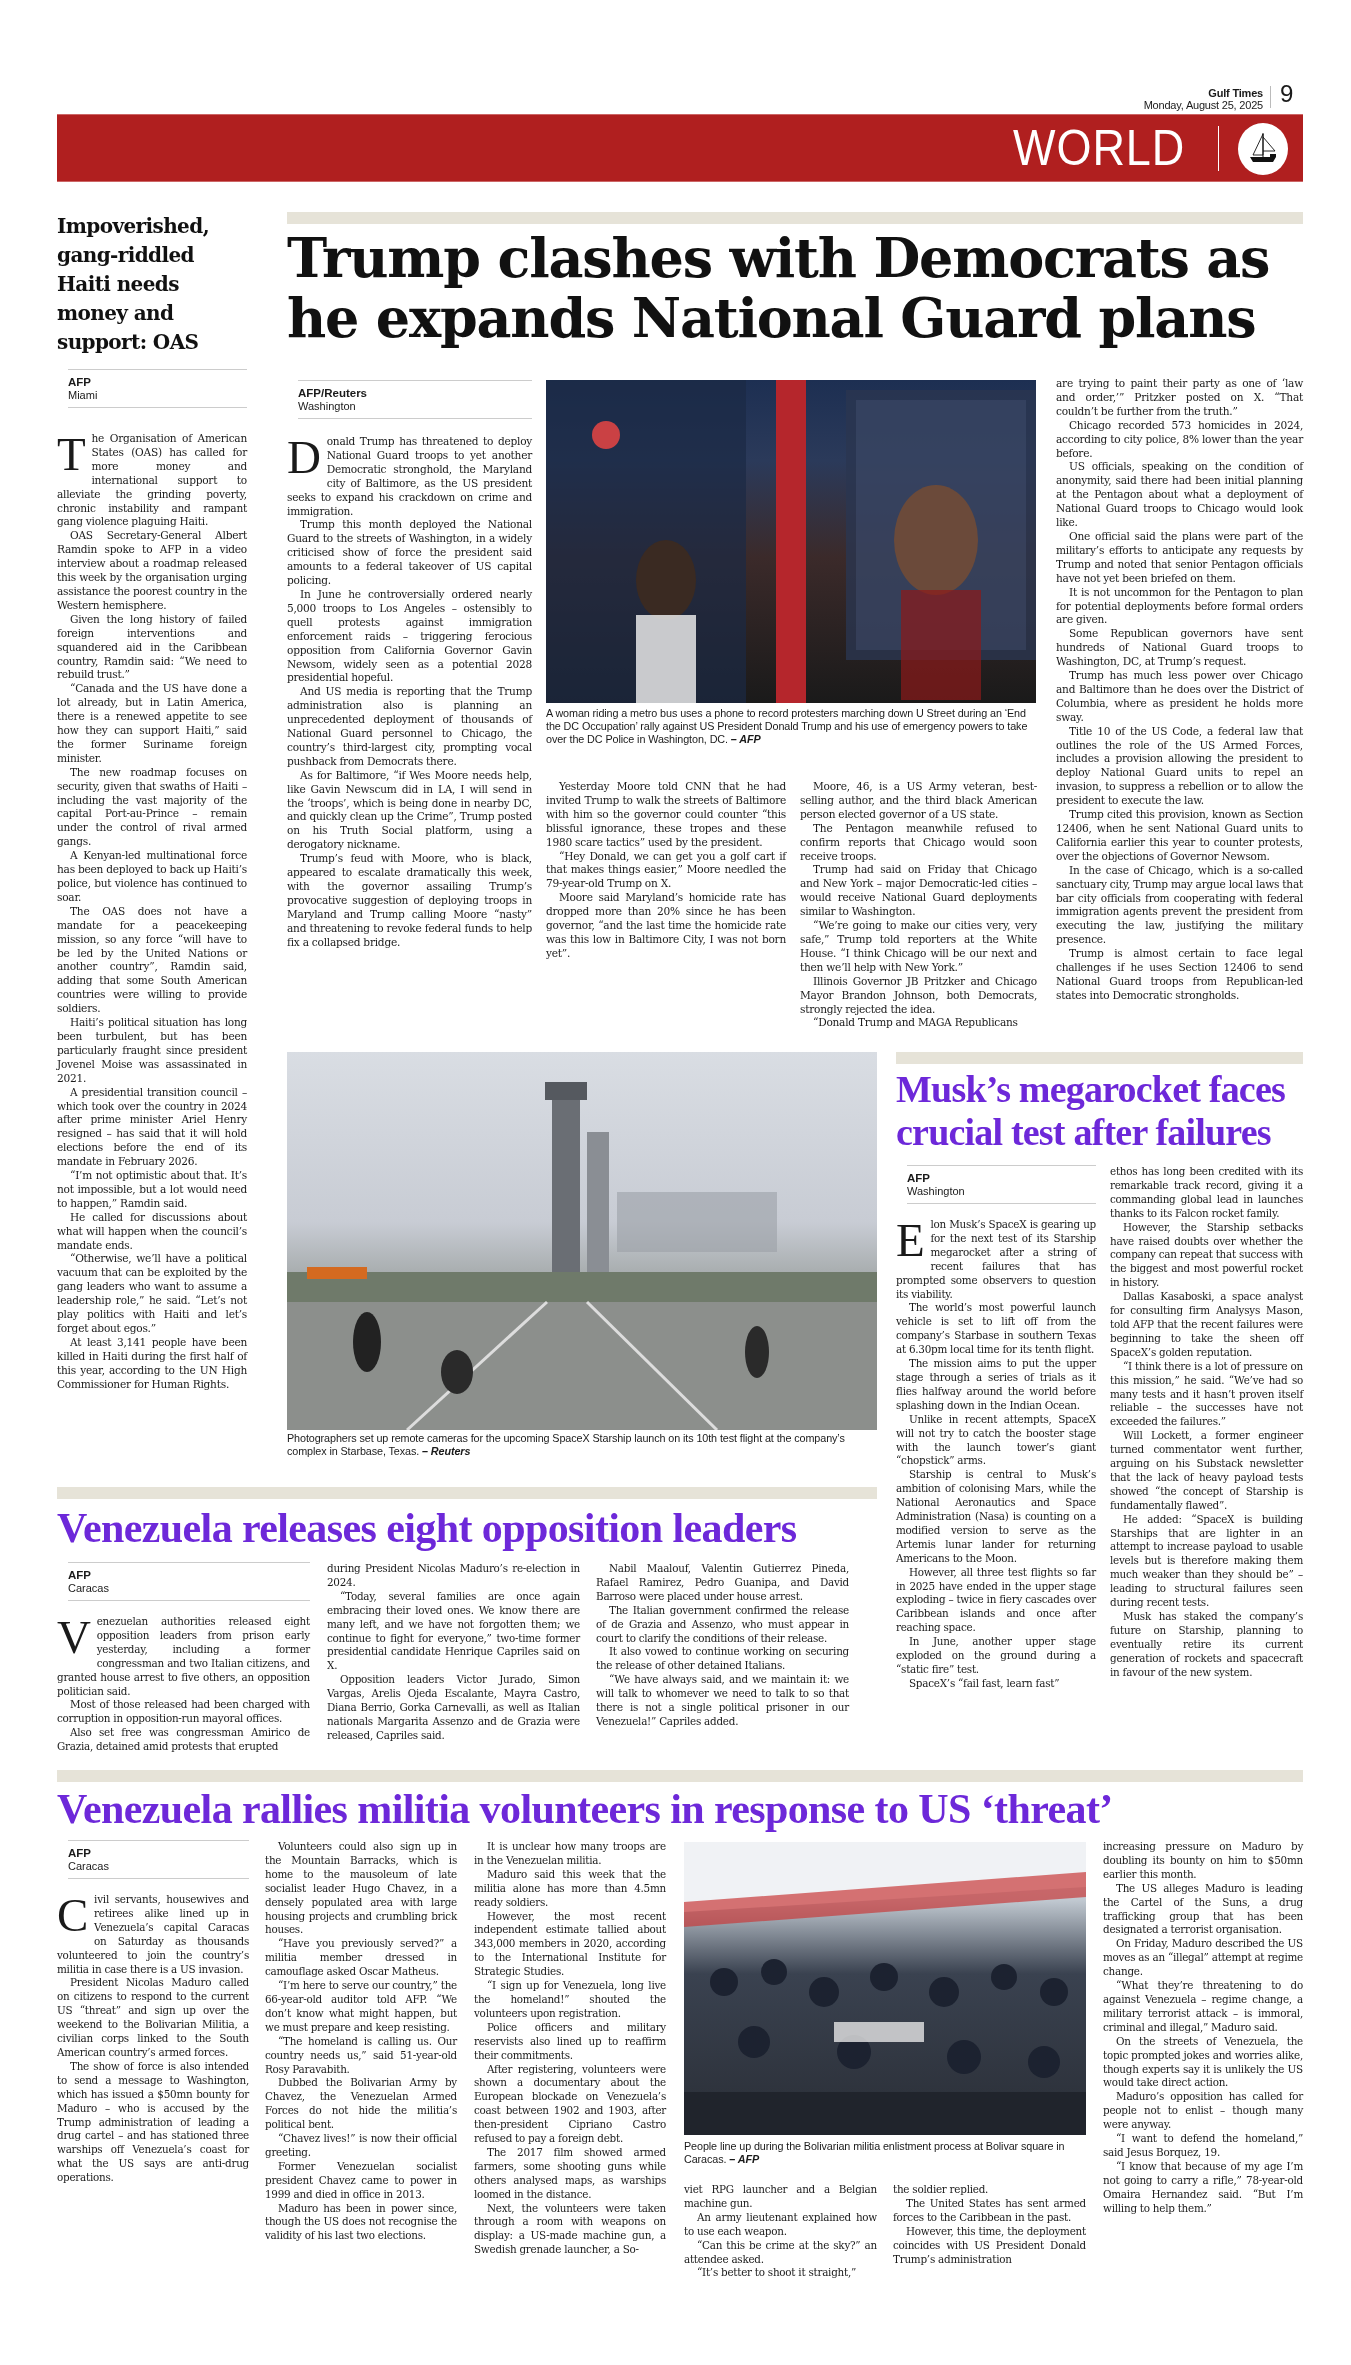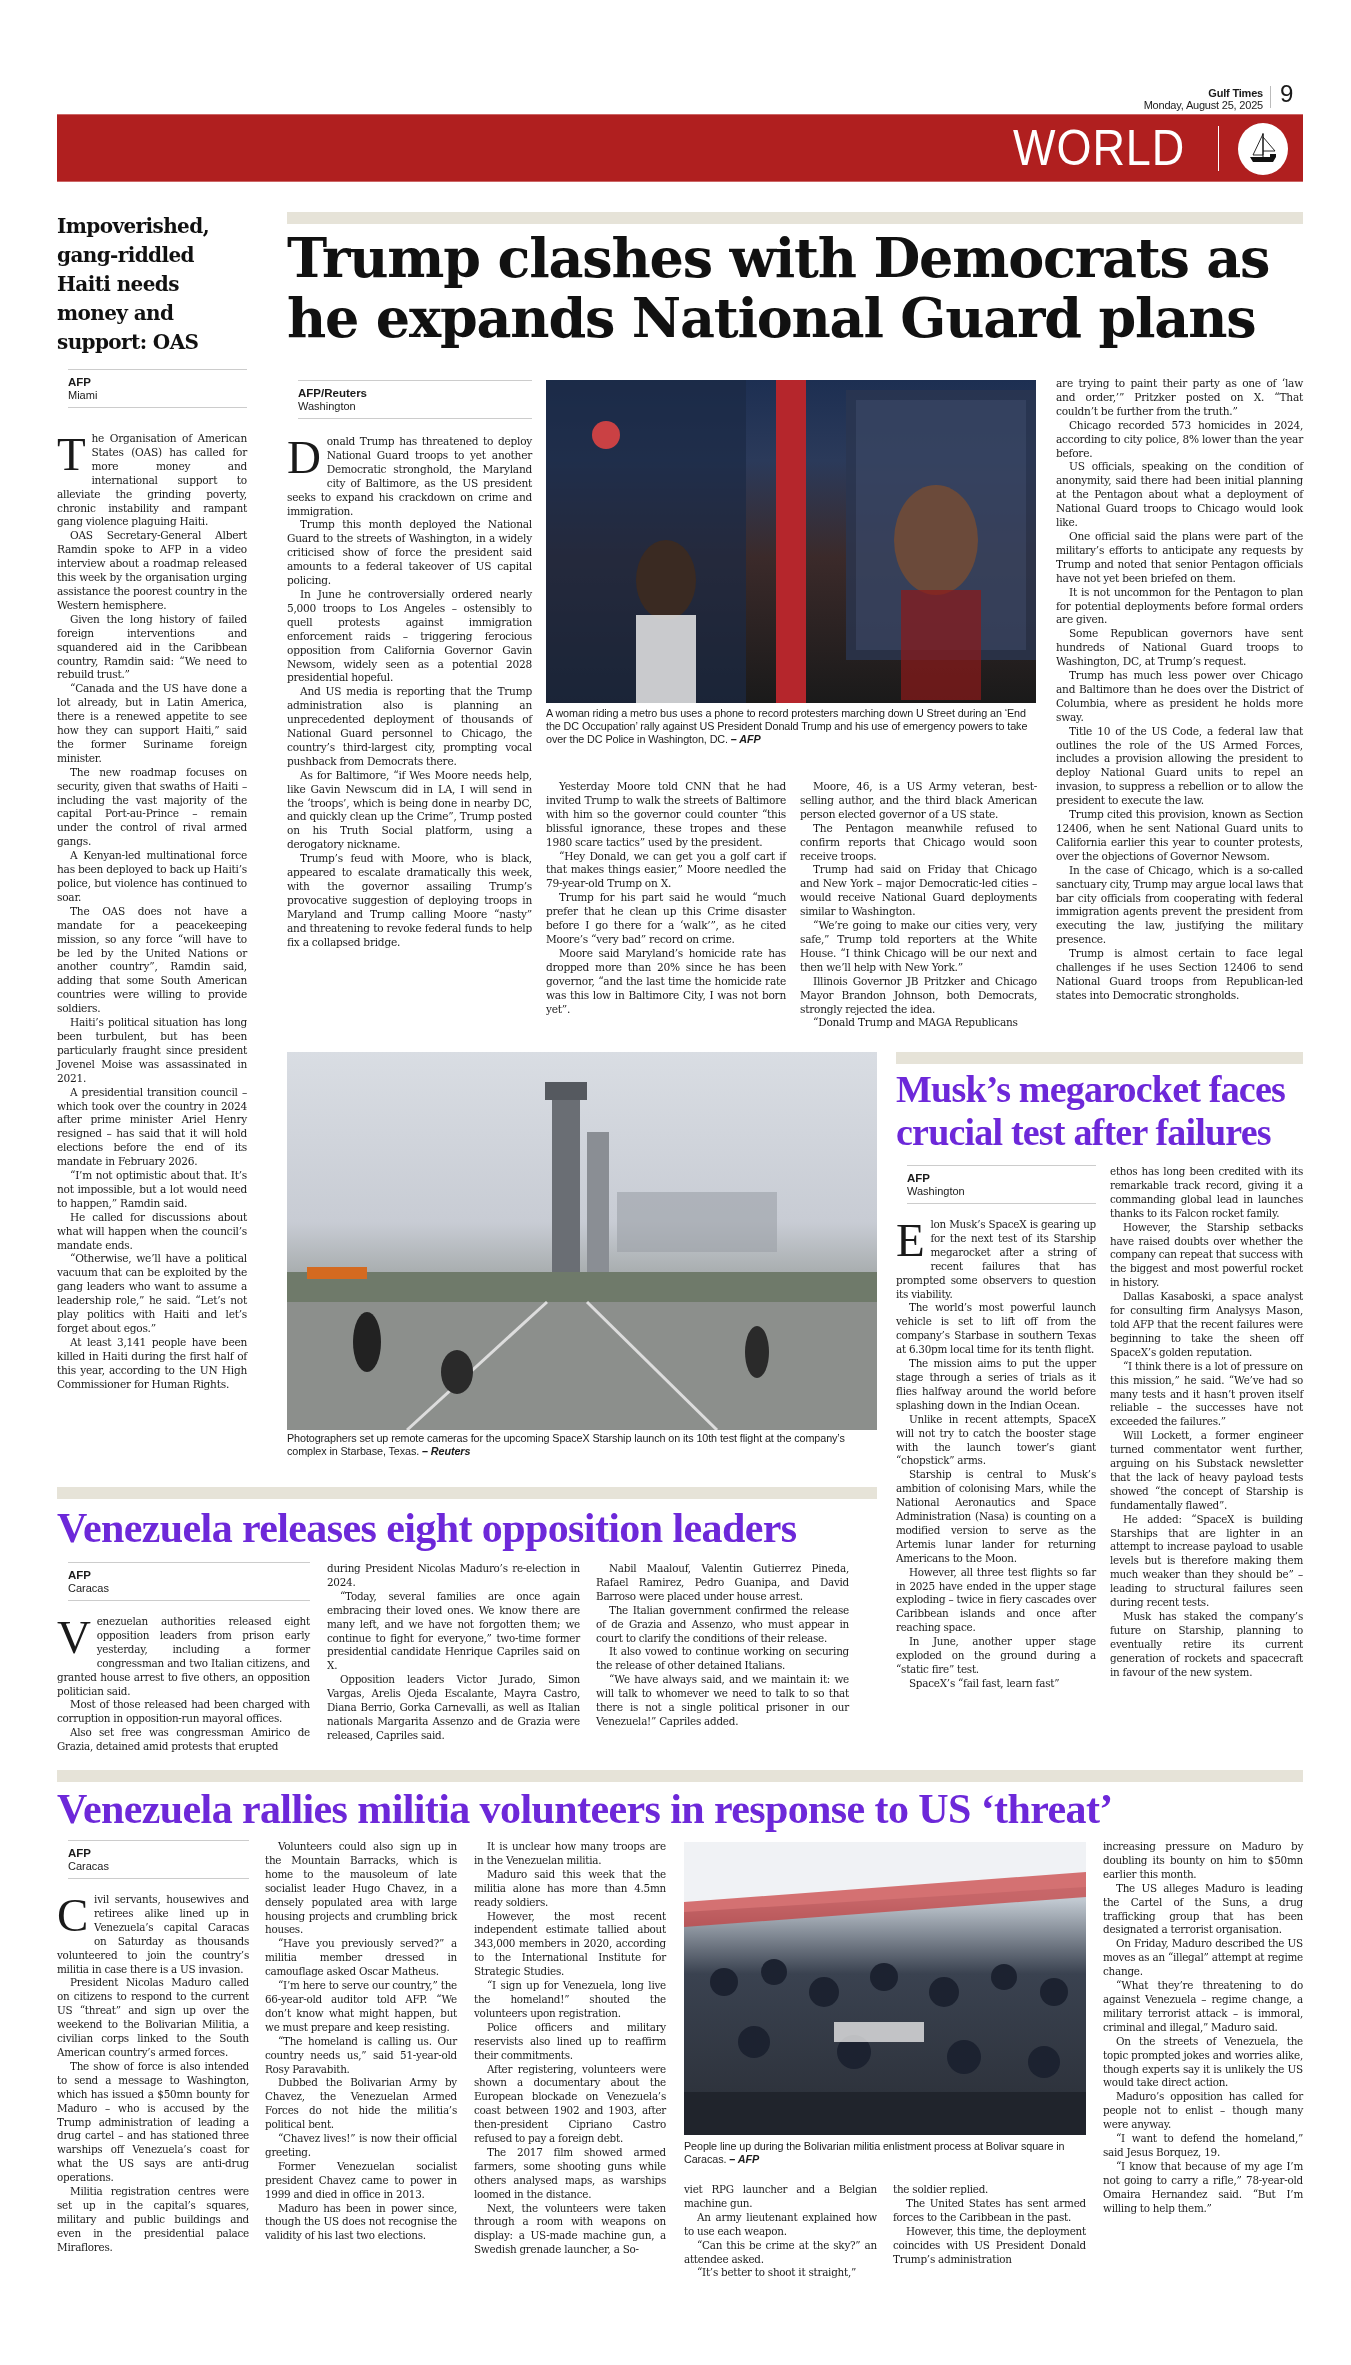--- a/index.html
+++ b/index.html
@@ -119,21 +119,20 @@
   </svg>
 </div>
 <div class="caption abs" style="left:546px; top:707px; width:490px;">
   <span>A woman riding a metro bus uses a phone to record protesters marching down U Street during an ‘End the DC Occupation’ rally against US President Donald Trump and his use of emergency powers to take over the DC Police in Washington, DC.</span>
   <span class="credit">– AFP</span>
 </div>
 
 <div class="body-text abs" style="left:546px; top:780px; width:240px;">
   <p>Yesterday Moore told CNN that he had invited Trump to walk the streets of Baltimore with him so the governor could counter “this blissful ignorance, these tropes and these 1980 scare tactics” used by the president.</p>
   <p>“Hey Donald, we can get you a golf cart if that makes things easier,” Moore needled the 79-year-old Trump on X.</p>
-  <p>Trump for his part said he would “much prefer that he clean up this Crime disaster before I go there for a ‘walk’”, as he cited Moore’s “very bad” record on crime.</p>
   <p>Moore said Maryland’s homicide rate has dropped more than 20% since he has been governor, “and the last time the homicide rate was this low in Baltimore City, I was not born yet”.</p>
 </div>
 <div class="body-text abs" style="left:800px; top:780px; width:237px;">
   <p>Moore, 46, is a US Army veteran, best-selling author, and the third black American person elected governor of a US state.</p>
   <p>The Pentagon meanwhile refused to confirm reports that Chicago would soon receive troops.</p>
   <p>Trump had said on Friday that Chicago and New York – major Democratic-led cities – would receive National Guard deployments similar to Washington.</p>
   <p>“We’re going to make our cities very, very safe,” Trump told reporters at the White House. “I think Chicago will be our next and then we’ll help with New York.”</p>
   <p>Illinois Governor JB Pritzker and Chicago Mayor Brandon Johnson, both Democrats, strongly rejected the idea.</p>
   <p>“Donald Trump and MAGA Republicans</p>
 </div>
@@ -229,21 +228,20 @@
 <h2 class="headline-serif abs" style="left:57px; top:1786px; width:1246px; font-size:42px; line-height:46px; letter-spacing:-0.6px; white-space:nowrap;">Venezuela rallies militia volunteers in response to US ‘threat’</h2>
 <div class="abs" style="left:57px; top:1840px; width:192px;">
   <div class="byline">
     <div class="agency">AFP</div>
     <div class="place">Caracas</div>
   </div>
   <div class="body-text" style="margin-top:14px; font-size:10.4px;">
     <p class="first"><span class="dropcap">C</span><span>ivil servants, housewives and retirees alike lined up in Venezuela’s capital Caracas on Saturday as thousands volunteered to join the country’s militia in case there is a US invasion.</span></p>
     <p>President Nicolas Maduro called on citizens to respond to the current US “threat” and sign up over the weekend to the Bolivarian Militia, a civilian corps linked to the South American country’s armed forces.</p>
     <p>The show of force is also intended to send a message to Washington, which has issued a $50mn bounty for Maduro – who is accused by the Trump administration of leading a drug cartel – and has stationed three warships off Venezuela’s coast for what the US says are anti-drug operations.</p>
-    <p>Militia registration centres were set up in the capital’s squares, military and public buildings and even in the presidential palace Miraflores.</p>
   </div>
 </div>
 <div class="body-text abs" style="left:265px; top:1840px; width:192px; font-size:10.4px;">
   <p>Volunteers could also sign up in the Mountain Barracks, which is home to the mausoleum of late socialist leader Hugo Chavez, in a densely populated area with large housing projects and crumbling brick houses.</p>
   <p>“Have you previously served?” a militia member dressed in camouflage asked Oscar Matheus.</p>
   <p>“I’m here to serve our country,” the 66-year-old auditor told AFP. “We don’t know what might happen, but we must prepare and keep resisting.</p>
   <p>“The homeland is calling us. Our country needs us,” said 51-year-old Rosy Paravabith.</p>
   <p>Dubbed the Bolivarian Army by Chavez, the Venezuelan Armed Forces do not hide the militia’s political bent.</p>
   <p>“Chavez lives!” is now their official greeting.</p>
   <p>Former Venezuelan socialist president Chavez came to power in 1999 and died in office in 2013.</p>

